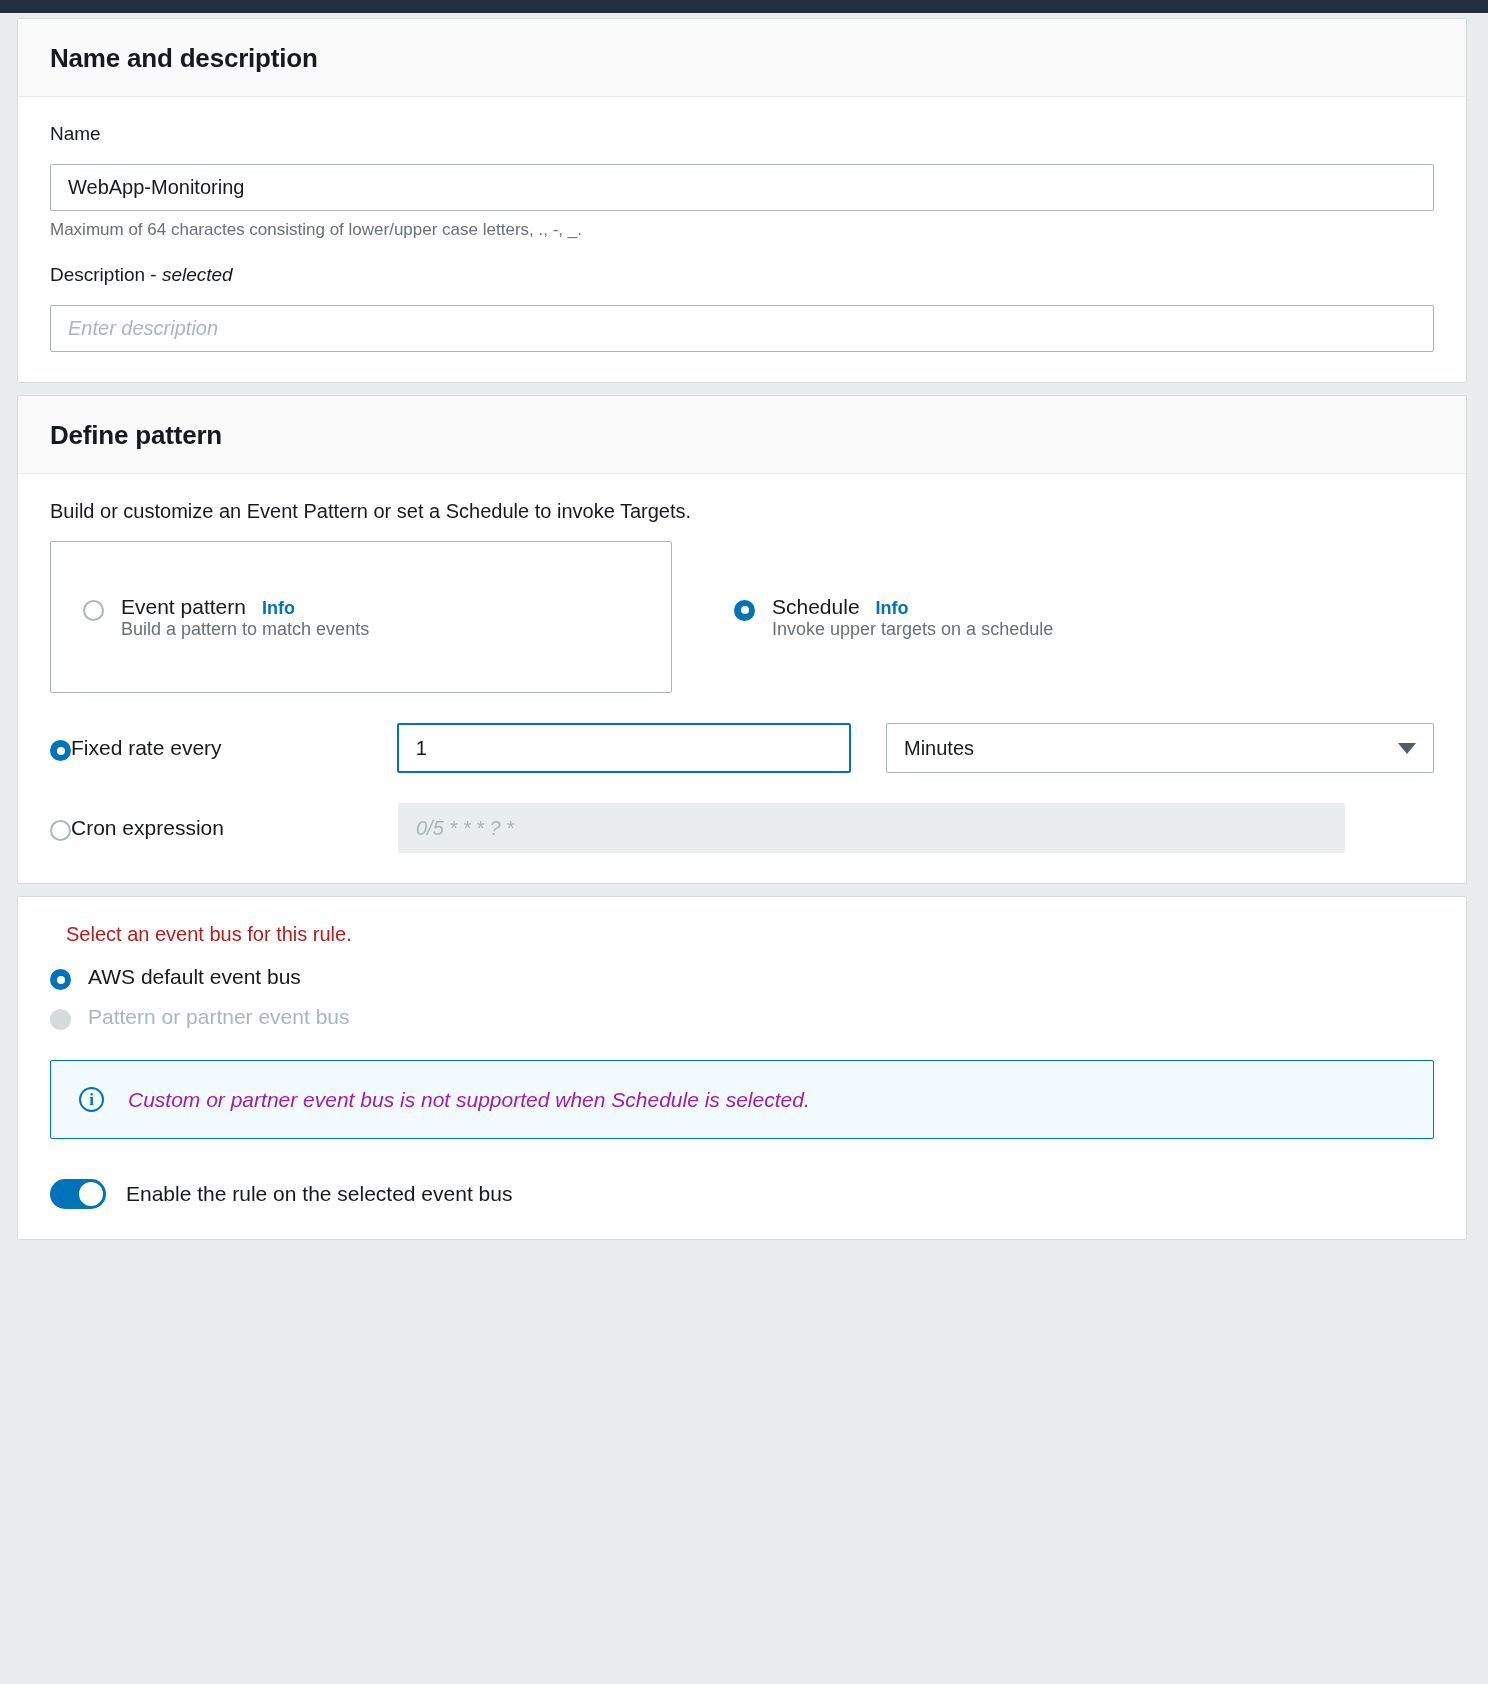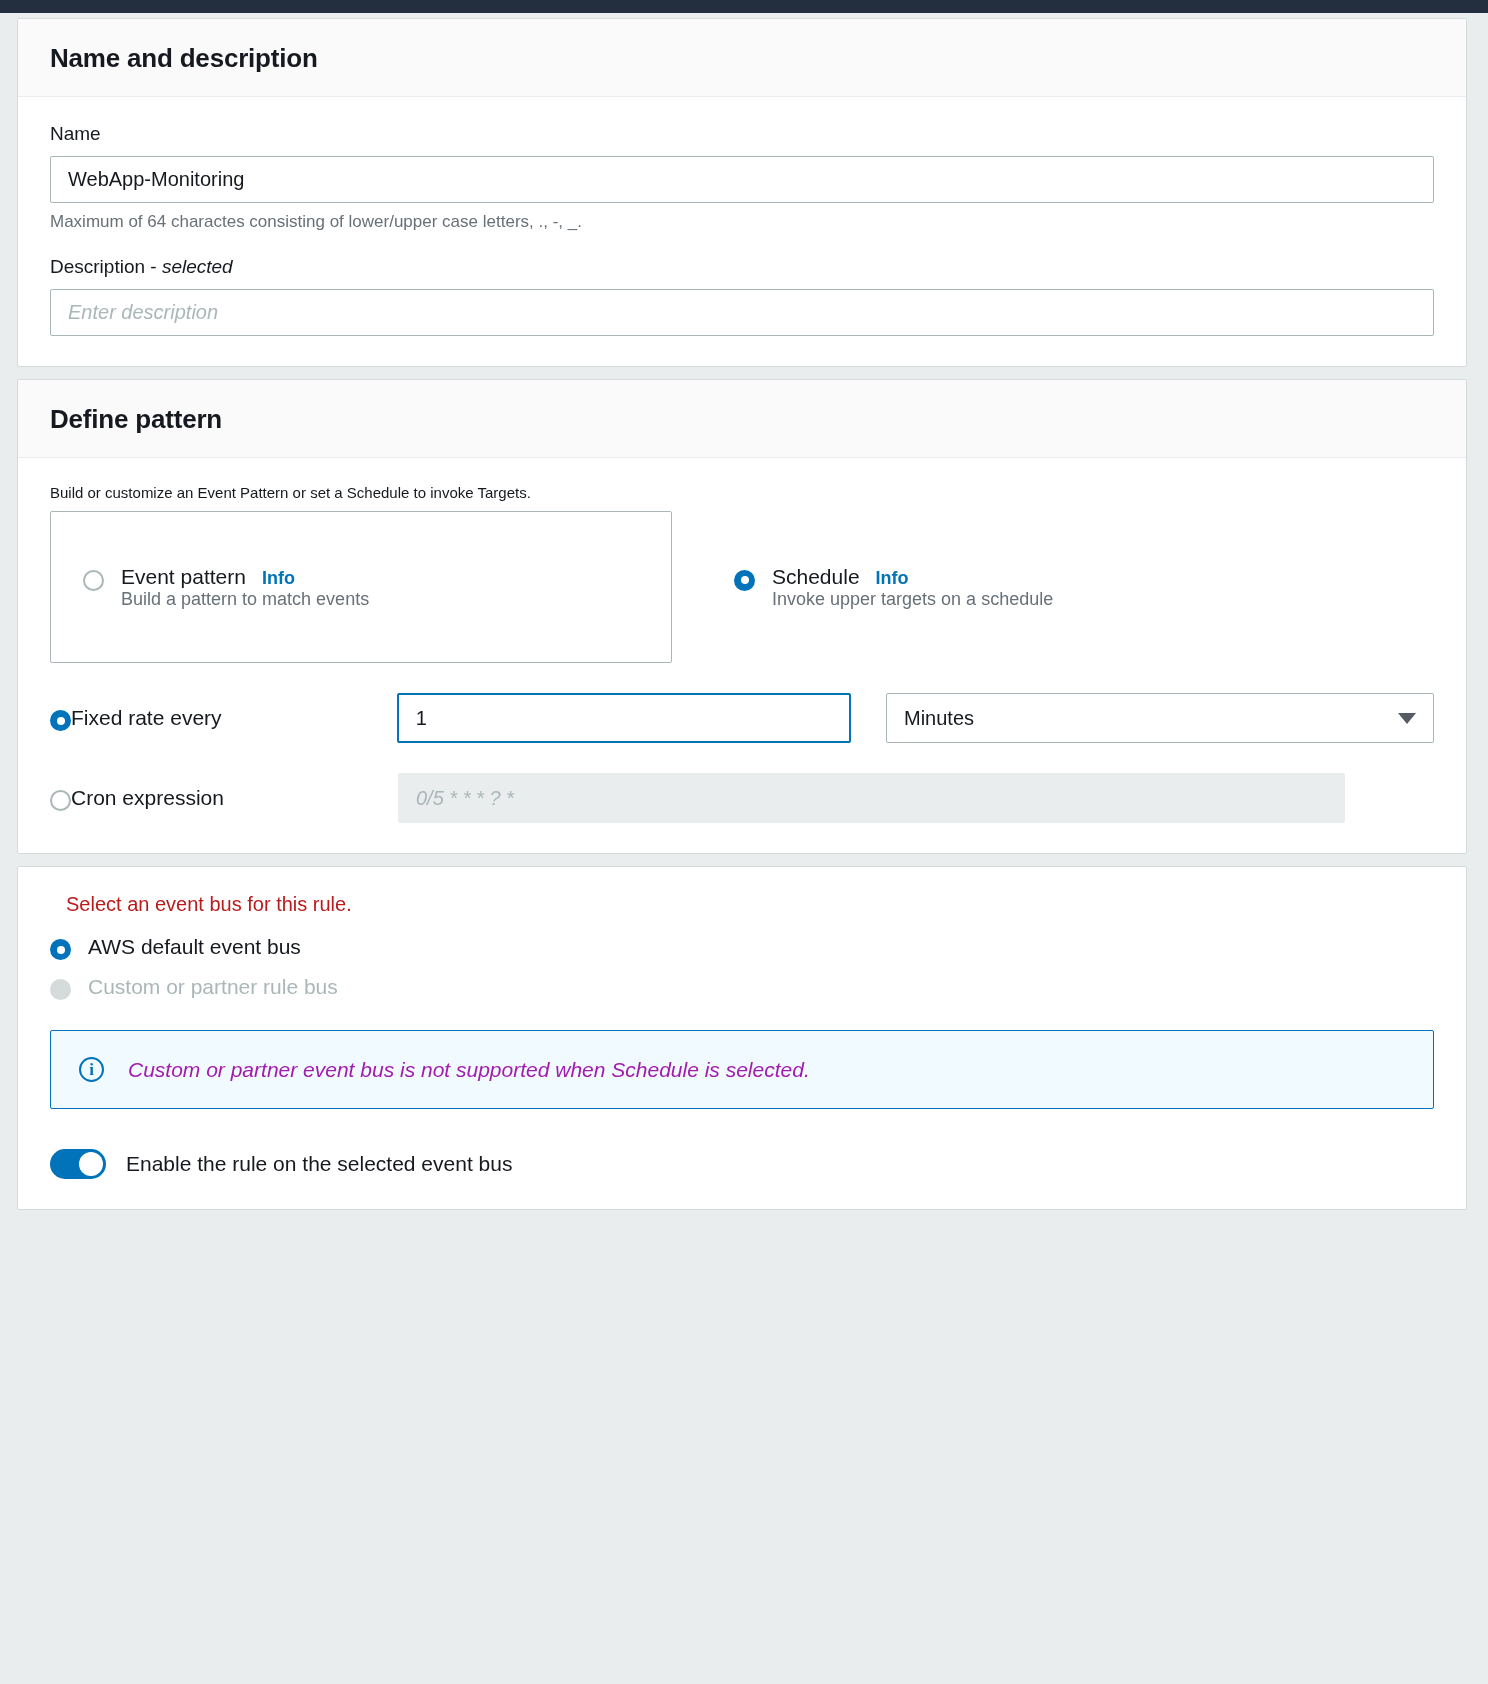--- a/index.html
+++ b/index.html
@@ -59,37 +59,38 @@
     width: 100%;
     height: 47px;
     border: 1px solid #aab7b8;
     border-radius: 2px;
     background: #ffffff;
     font-size: 20px;
     color: #16191f;
     padding: 0 17px;
     font-family: "Liberation Sans", sans-serif;
     outline: none;
+    margin-top: 8px;
   }
   .text-input::placeholder {
     color: #aab7b8;
     font-style: italic;
   }
   .hint {
     font-size: 17px;
     color: #687078;
     margin-top: 9px;
   }
   .spacer-24 { height: 24px; }
 
   
   .intro-text {
-    font-size: 15px;
-    color: #16191f;
-    margin-bottom: 10px;
+    font-size: 20px;
+    color: #16191f;
+    margin-bottom: 18px;
   }
 
   .choice-row {
     display: flex;
     align-items: flex-start;
   }
   .tile {
     width: 622px;
     min-height: 152px;
     border: 1px solid #aab7b8;
@@ -386,21 +387,21 @@
 
       <div class="bus-intro">Select an event bus for this rule.</div>
 
       <div class="bus-option">
         <span class="radio checked"></span>
         <span class="bus-option-label">AWS default event bus</span>
       </div>
 
       <div class="bus-option">
         <span class="radio disabled"></span>
-        <span class="bus-option-label dim">Custom or partner rule bus</span>
+        <span class="bus-option-label dim">Pattern or partner event bus</span>
       </div>
 
       <div class="alert">
         <span class="alert-icon">i</span>
         <span class="alert-text">Custom or partner event bus is not supported when Schedule is selected.</span>
       </div>
 
       <div class="toggle-row">
         <span class="toggle"></span>
         <span class="toggle-label">Enable the rule on the selected event bus</span>

